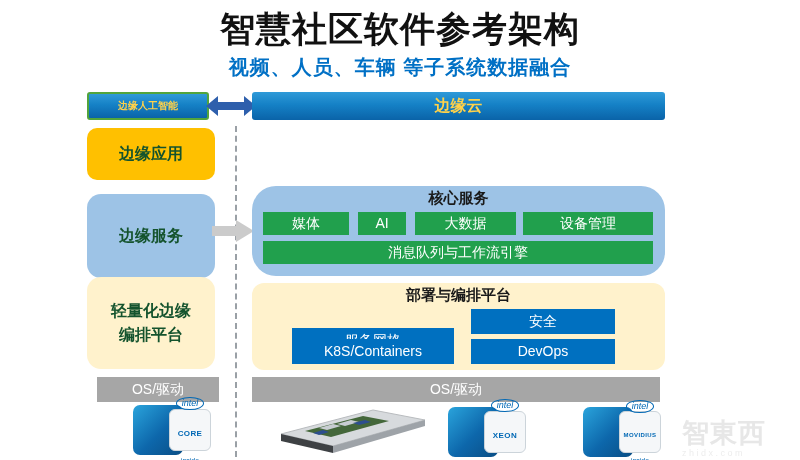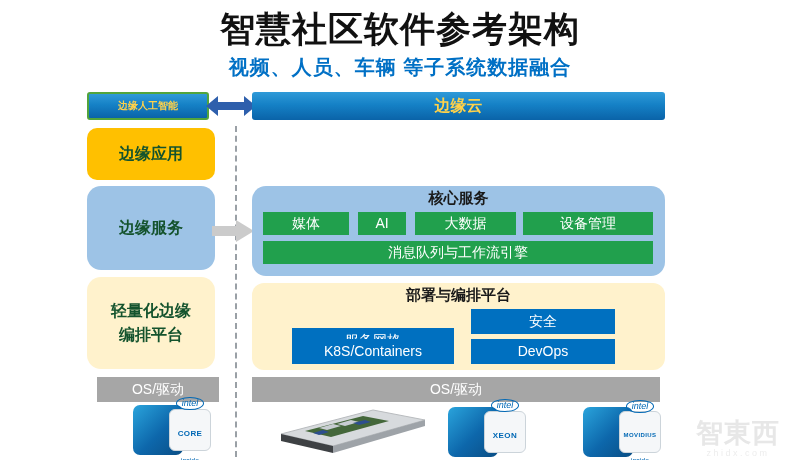--- a/index.html
+++ b/index.html
@@ -28,36 +28,36 @@
   .biarrow{position:absolute;left:206px;top:93px;width:50px;height:26px;}
   
   .divider{position:absolute;left:235px;top:126px;height:331px;width:0;border-left:2px dashed #9aa0a6;}
   
   .box{
     position:absolute;left:87px;width:128px;box-sizing:border-box;
     display:flex;align-items:center;justify-content:center;text-align:center;
     color:#14532d;font-weight:700;font-size:16px;
   }
   .yellow-bg{background:#FFC000;}
-  .blue-bg{background:#9DC3E6;}
+  .blue-bg{background:#9DC3E6;margin-top:8px;}
   .cream-bg{background:#FFF2CC;}
   .lb1{top:128px;height:52px;border-radius:10px;}
   .lb2{top:186px;height:84px;border-radius:14px;}
   .lb3{top:277px;height:92px;border-radius:14px;white-space:pre-line;line-height:1.5;}
   .flow-arrow{position:absolute;left:212px;top:218px;width:42px;height:26px;}
   .osbar{
     position:absolute;top:377px;height:25px;background:#A6A6A6;color:#ffffff;
     font-size:14px;text-align:center;line-height:25px;
   }
   .os-left{left:97px;width:122px;}
   .os-right{left:252px;width:408px;}
   
   .panel{position:absolute;left:252px;width:413px;box-sizing:border-box;}
   .p-app{top:128px;height:50px;background:#FFC000;border-radius:8px;}
-  .p-core{top:186px;height:90px;background:#9DC3E6;border-radius:14px;}
+  .p-core{top:186px;height:90px;background:#9DC3E6;border-radius:24px;}
   .p-deploy{top:283px;height:87px;background:#FFF2CC;border-radius:12px;}
   .ptitle{
     position:absolute;top:3px;left:0;width:100%;text-align:center;
     font-size:15px;font-weight:700;color:#1a1a1a;
   }
   .gbtn{
     position:absolute;height:22px;line-height:22px;background:#21A04D;color:#ffffff;
     font-size:14px;text-align:center;
   }
   .bbtn{
@@ -94,21 +94,21 @@
     padding:0 5px 1px 5px;font-style:italic;line-height:10px;
   }
   .chip-product{font-size:8px;font-weight:700;color:#0068b5;letter-spacing:.4px;}
   .chip-product.small{font-size:6px;}
   .chip-tagline{font-size:7px;color:#0068b5;}
   .chip-core{left:133px;top:405px;}
   .chip-xeon{left:448px;top:407px;}
   .chip-movidius{left:583px;top:407px;}
   .server{position:absolute;left:275px;top:406px;width:155px;height:48px;}
   
-  .watermark{position:absolute;right:6px;bottom:2px;width:112px;text-align:center;color:#e7e7e7;}
+  .watermark{position:absolute;right:6px;bottom:2px;width:112px;color:#e7e7e7;}
   .wm-logo{font-size:27px;font-weight:800;letter-spacing:1px;line-height:30px;}
   .wm-url{font-size:9px;letter-spacing:2.5px;color:#ededed;}
 </style>
 </head>
 <body>
 
 <div class="canvas">
 
   <div class="title">智慧社区软件参考架构</div>
   <div class="subtitle">

